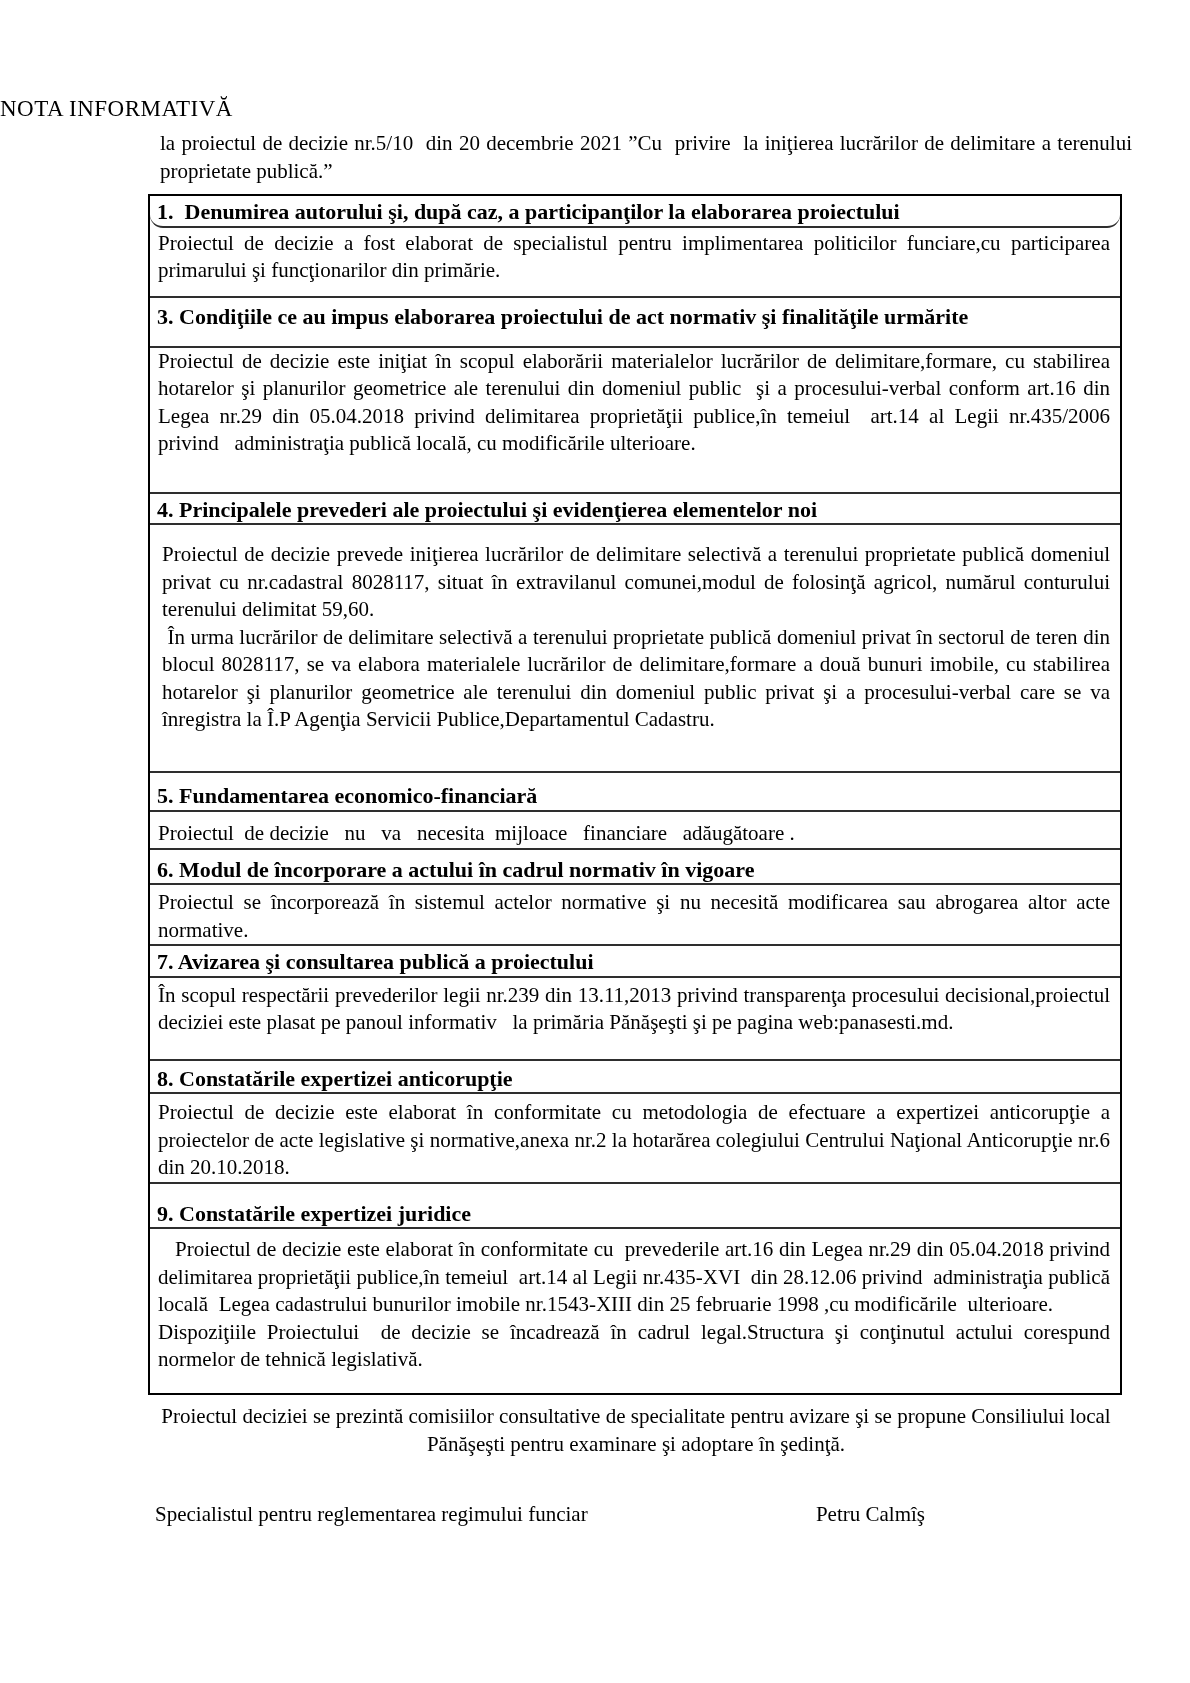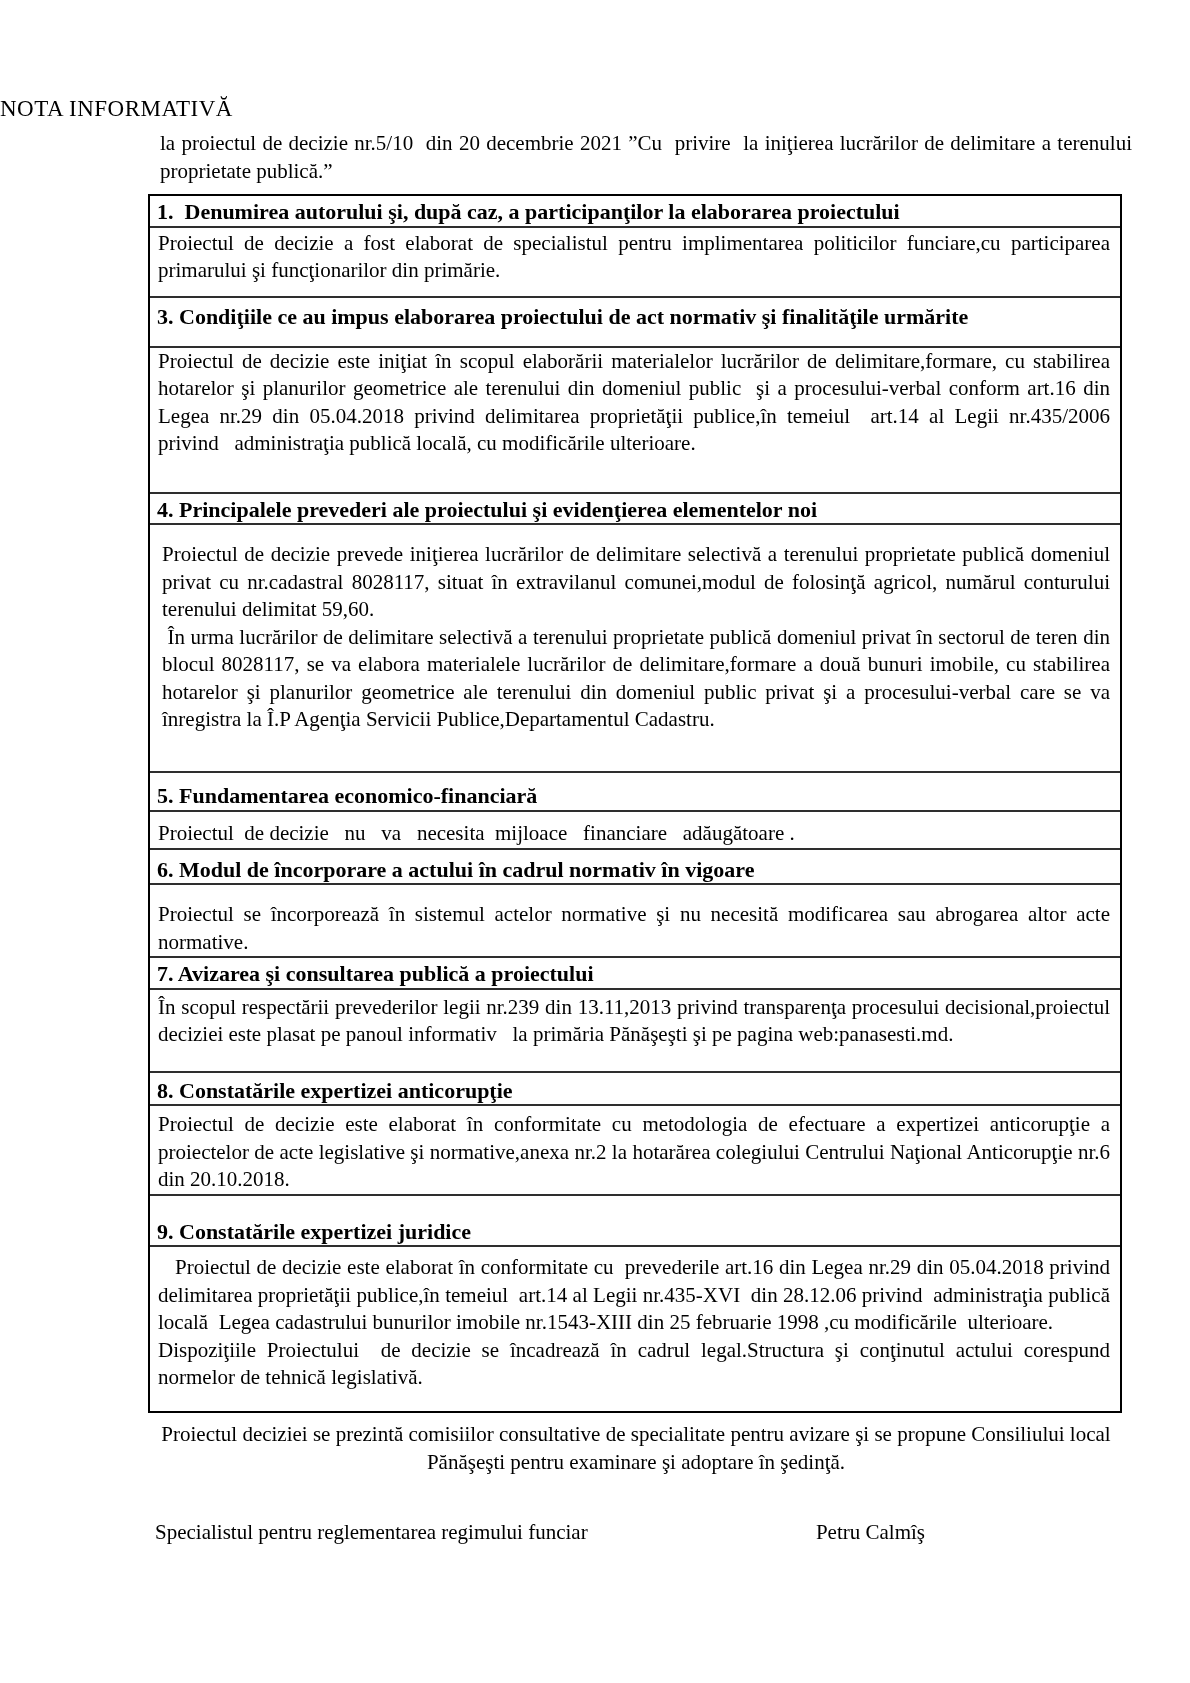--- a/index.html
+++ b/index.html
@@ -44,35 +44,35 @@
     font-weight: bold;
     font-size: 22px;
     padding-left: 7px;
     white-space: pre-wrap;
   }
   .row p {
     text-align: justify;
     white-space: pre-wrap;
   }
   
-  .r1  { min-height: 25px; }
+  .r1  { min-height: 25px; border-radius: 13px; }
   .r2  { min-height: 70px; }
   .r3  { min-height: 50px; padding-top: 5px; }
   .r4  { min-height: 146px; padding-top: 0; }
   .r5  { min-height: 26px; }
   .r6  { min-height: 248px; padding-top: 16px; padding-left: 12px; }
   .r7  { min-height: 33px; padding-top: 9px; }
   .r8  { min-height: 38px; padding-top: 8px; }
   .r9  { min-height: 33px; padding-top: 6px; }
-  .r10 { min-height: 57px; padding-top: 16px; }
+  .r10 { min-height: 57px; padding-top: 4px; }
   .r11 { min-height: 24px; }
   .r12 { min-height: 83px; padding-top: 4px; }
   .r13 { min-height: 27px; padding-top: 4px; }
   .r14 { min-height: 83px; padding-top: 5px; }
-  .r15 { min-height: 28px; padding-top: 22px; }
+  .r15 { min-height: 28px; padding-top: 16px; }
   .r16 { min-height: 164px; padding-top: 7px; }
 
   .closing {
     margin: 8px 68px 0 150px;
     font-size: 21px;
     line-height: 27.5px;
     text-align: center;
   }
   .signature {
     margin: 44px 0 0 155px;

